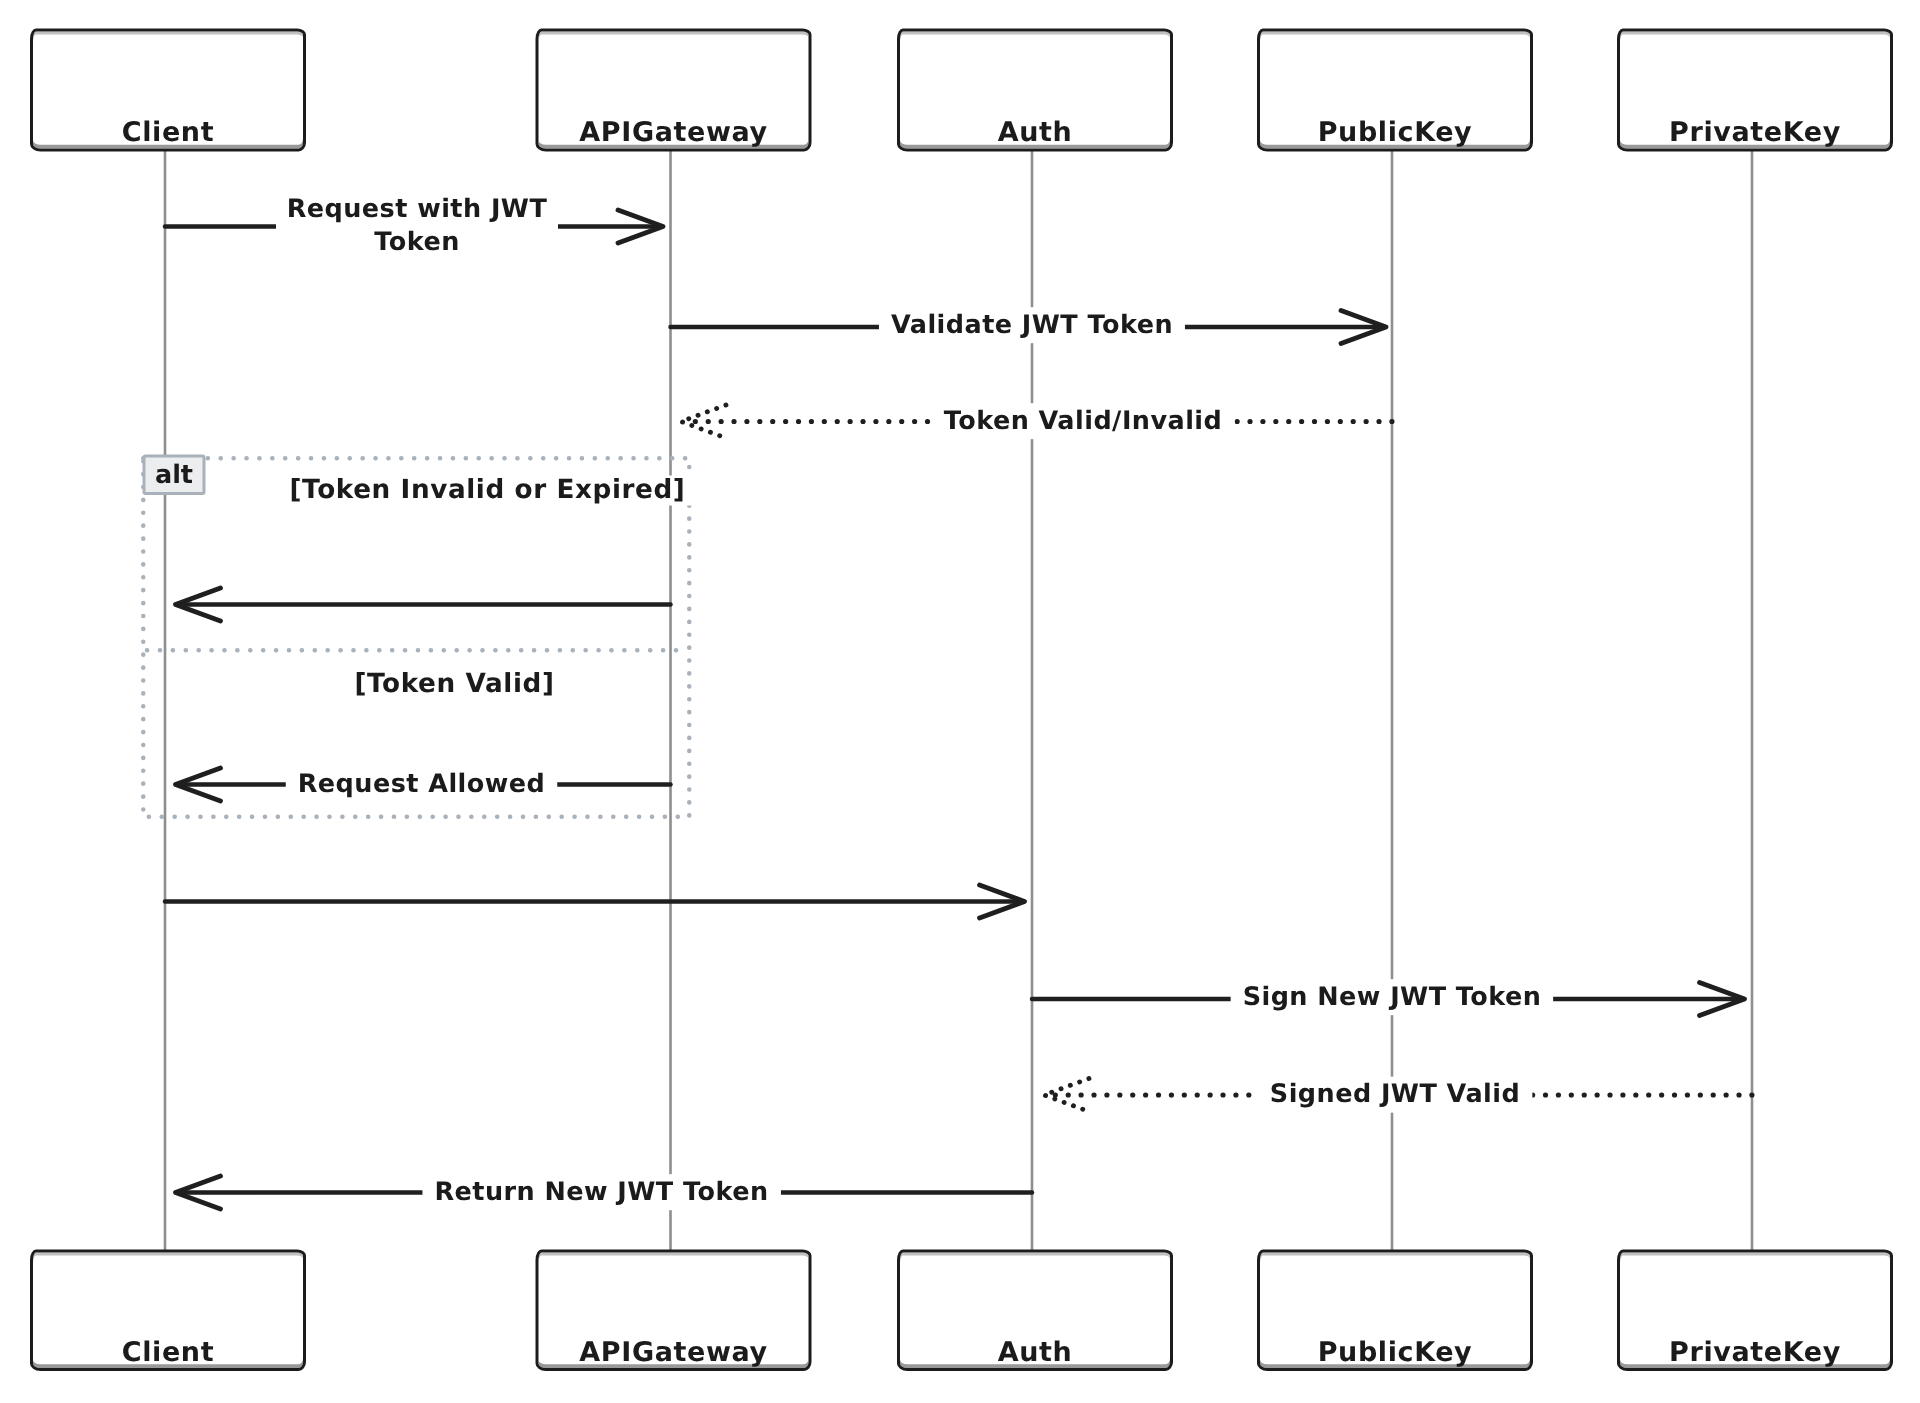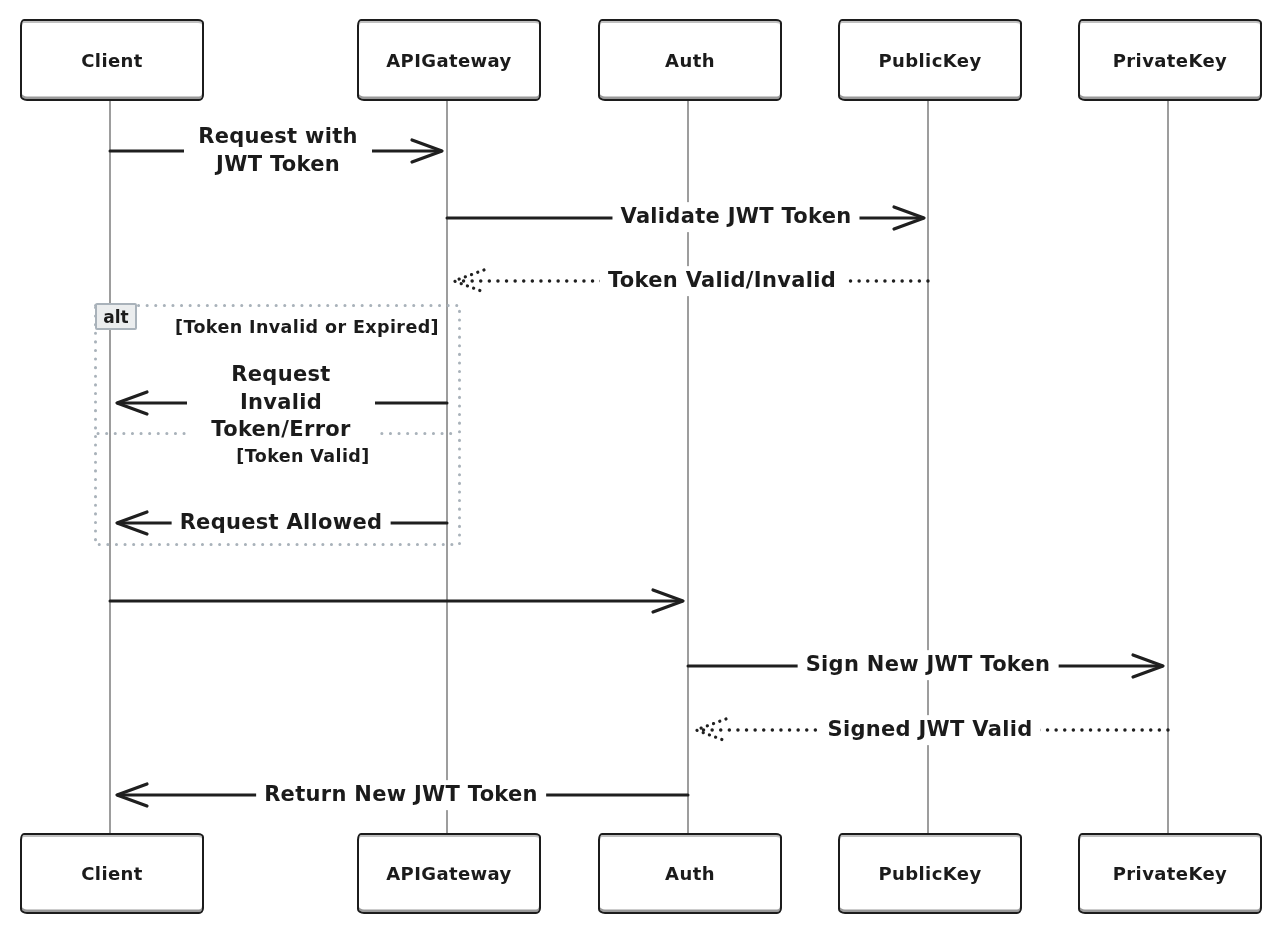--- a/index.html
+++ b/index.html
@@ -11,27 +11,27 @@
   .lifeline{stroke:#8f8f8f;stroke-width:1.75;}
   .msg-line{stroke:#1f1f1f;stroke-width:3;fill:none;stroke-linecap:round;}
   .msg-line.dotted{stroke-dasharray:0.1 8.5;stroke-width:3.4;}
   .msg-head{stroke:#1f1f1f;stroke-width:3.2;fill:none;stroke-linejoin:round;stroke-linecap:round;}
   .msg-head.dotted{stroke-dasharray:0.1 6.5;}
   .frag-rect{fill:none;stroke:#a9b2ba;stroke-width:3;stroke-dasharray:0.1 8.5;stroke-linecap:round;}
   .actor-box{
     position:absolute;width:180px;height:78px;background:#ffffff;
     border:2.5px solid #1c1c1c;border-radius:4px 6px 5px 7px / 7px 4px 6px 5px;
     box-shadow: inset 0 -2.5px 0 rgba(28,28,28,.45), inset 0 2px 0 rgba(28,28,28,.28);
-    display:flex;align-items:center;justify-content:center;
+    display:flex;align-items:flex-end;justify-content:center;
     font-size:18px;letter-spacing:.4px;font-weight:bold;
   }
   .msg-label{
     position:absolute;transform:translate(-50%,-50%);
     background:#ffffff;padding:1px 8px;text-align:center;
-    font-size:21px;letter-spacing:.3px;font-weight:bold;line-height:1.32;white-space:nowrap;
+    font-size:17px;letter-spacing:.3px;font-weight:bold;line-height:1.32;white-space:nowrap;
   }
   .msg-label.wrap{white-space:normal;width:180px;padding:1px 4px;}
   .cond-label{
     position:absolute;transform:translate(-50%,-50%);
     background:#ffffff;padding:0 6px;font-size:17.5px;letter-spacing:.4px;font-weight:bold;white-space:nowrap;
   }
   .alt-chip{
     position:absolute;left:95px;top:303px;width:42px;height:27px;box-sizing:border-box;
     background:#ebedee;border:2px solid #a9b2ba;border-radius:2px;
     display:flex;align-items:center;justify-content:center;
@@ -126,25 +126,24 @@
       <span>Auth</span>
     </div>
   <div class="actor-box" style="left:838px;top:833px;height:77px;">
       <span>PublicKey</span>
     </div>
   <div class="actor-box" style="left:1078px;top:833px;height:77px;">
       <span>PrivateKey</span>
     </div>
 
   <div class="msg-label wrap" style="left:278px;top:151px;">Request with JWT Token</div>
-  <div class="msg-label" style="left:688px;top:217px;margin-left:48px;">Validate JWT Token</div>
+  <div class="msg-label" style="left:688px;top:217px;">Validate JWT Token</div>
   <div class="msg-label" style="left:722px;top:281px;">Token Valid/Invalid</div>
-  <div class="msg-label wrap" style="left:281px;top:403px;">Request Invalid Token/Error</div>
   <div class="msg-label" style="left:281px;top:523px;">Request Allowed</div>
   <div class="msg-label" style="left:928px;top:665px;">Sign New JWT Token</div>
   <div class="msg-label" style="left:930px;top:730px;">Signed JWT Valid</div>
   <div class="msg-label" style="left:401px;top:795px;text-align:right;">Return New JWT Token</div>
 
   <div class="alt-chip">alt</div>
-  <div class="cond-label" style="left:307px;top:327px;">[Token Invalid or Expired]</div>
+  <div class="cond-label" style="left:325px;top:327px;">[Token Invalid or Expired]</div>
   <div class="cond-label" style="left:287px;top:456px;margin-left:16px;">[Token Valid]</div>
 
 </div>
 
 </body></html>

